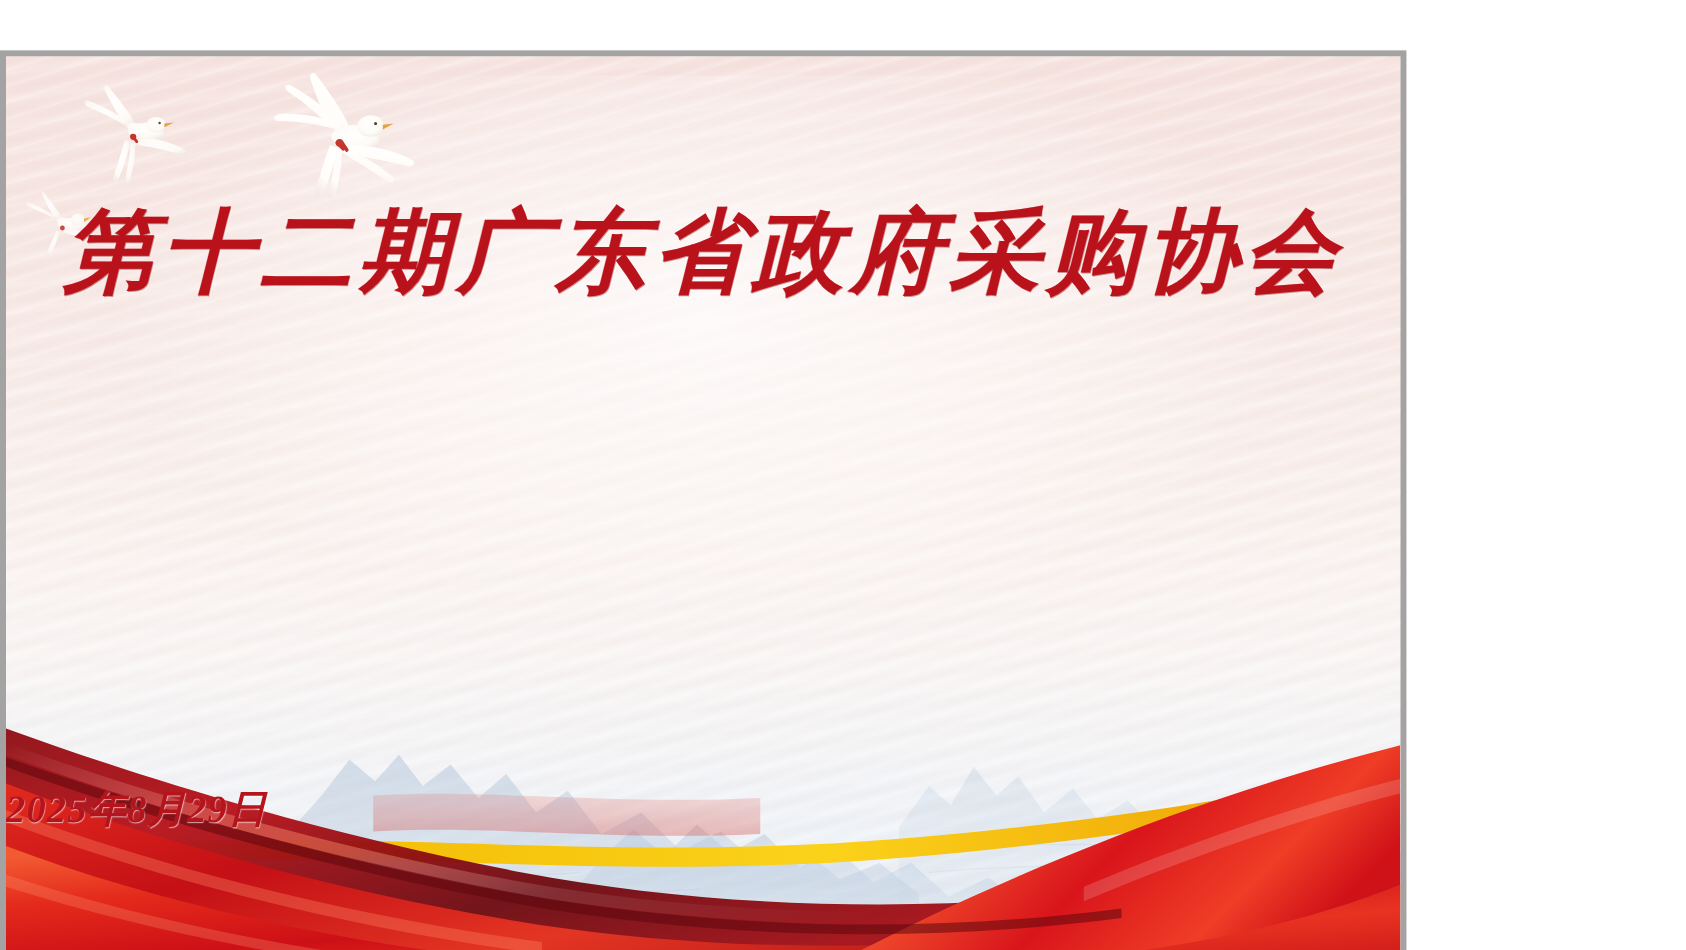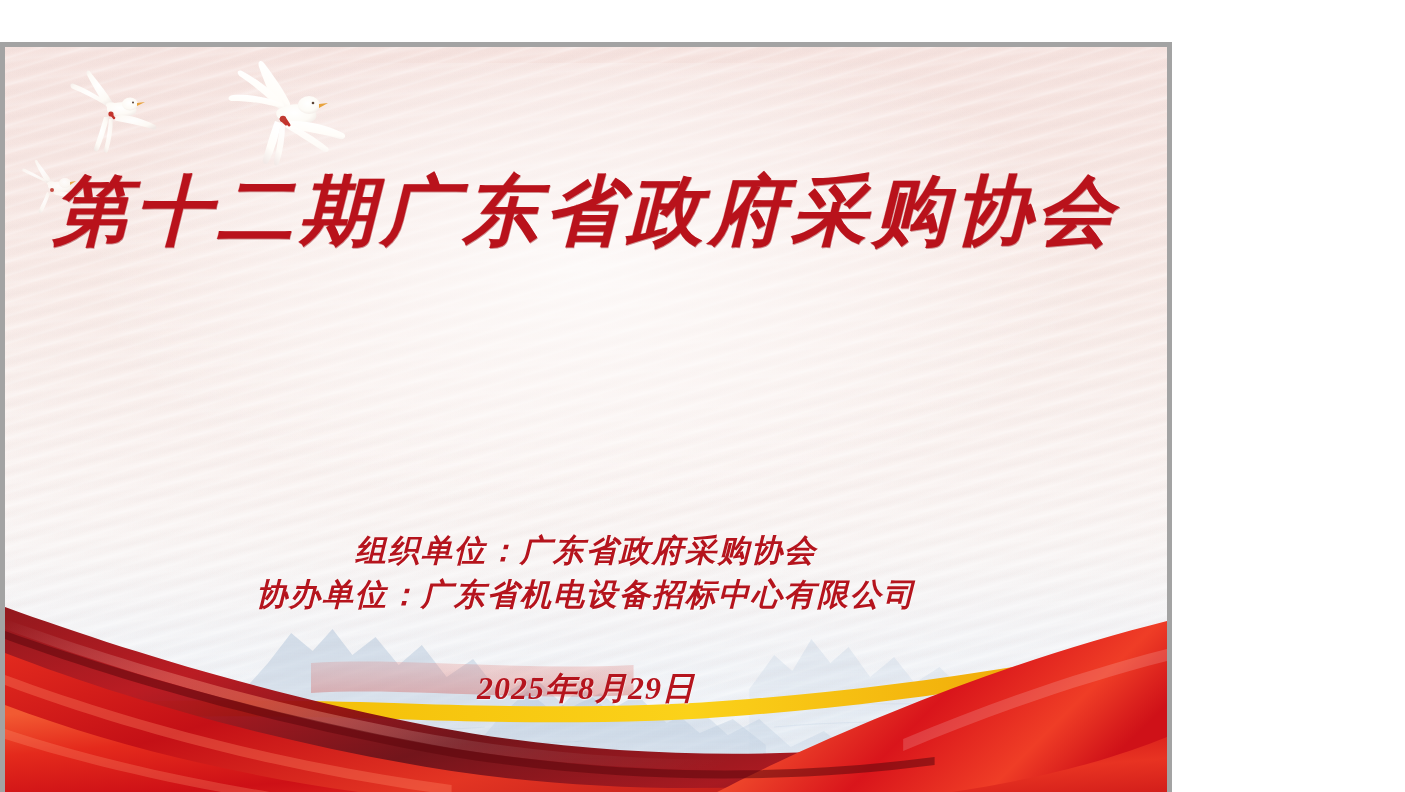--- a/index.html
+++ b/index.html
@@ -154,23 +154,23 @@
     font-size: 31px;
     line-height: 1.42;
     letter-spacing: 2px;
     white-space: nowrap;
     text-shadow: 0.5px 0.5px 1px rgba(255,255,255,0.6);
   }
 
   .date-block {
     position: absolute;
     left: 0;
-    top: 620px;
-    width: 100%;
-    text-align: center;
+    top: 606px;
+    width: 100%;
+    text-align: left;
     z-index: 6;
   }
   .date-line {
     font-family: "Liberation Serif", "DejaVu Serif", serif;
     font-weight: 700;
     font-style: italic;
     color: #b5141d;
     font-size: 32px;
     letter-spacing: 1px;
     white-space: nowrap;
@@ -379,22 +379,18 @@
     <path d="M0,52 C150,96 340,140 546,170 C740,196 940,198 1124,178 L1124,186
              C938,206 738,204 542,178 C336,148 146,104 0,60 Z" fill="#5c080d" opacity="0.55"></path>
 
     <path d="M0,238 C120,246 260,250 400,250 L0,250 Z" fill="#ffffff" opacity="0.55"></path>
   </svg>
 
   <div class="title-block">
     <div class="title-line title-line-1">第十二期广东省政府采购协会</div>
   </div>
 
-  <div class="credits-block">
-    <div class="credit-line">组织单位：广东省政府采购协会</div>
-    <div class="credit-line">协办单位：广东省机电设备招标中心有限公司</div>
-  </div>
 
   <div class="date-block">
     <div class="date-line">2025年8月29日</div>
   </div>
 
 </div>
 
 </body></html>

